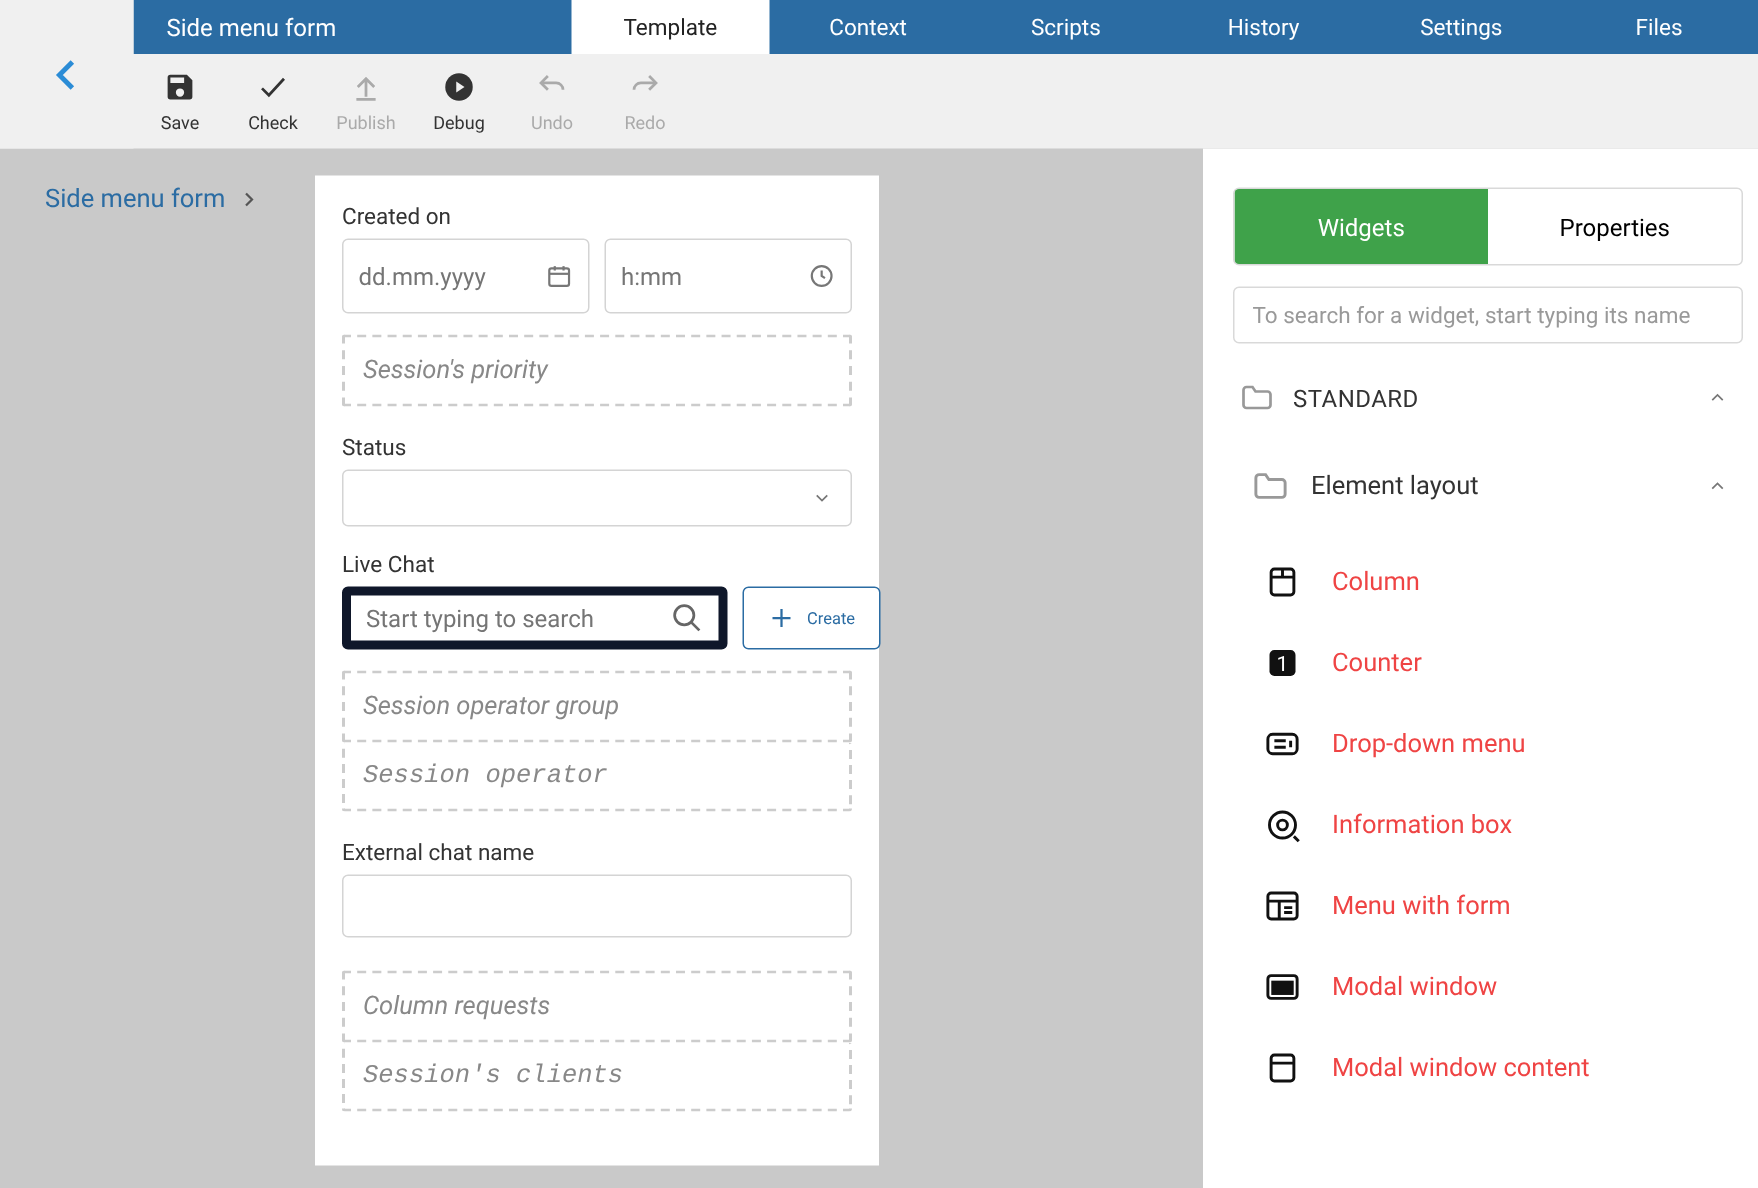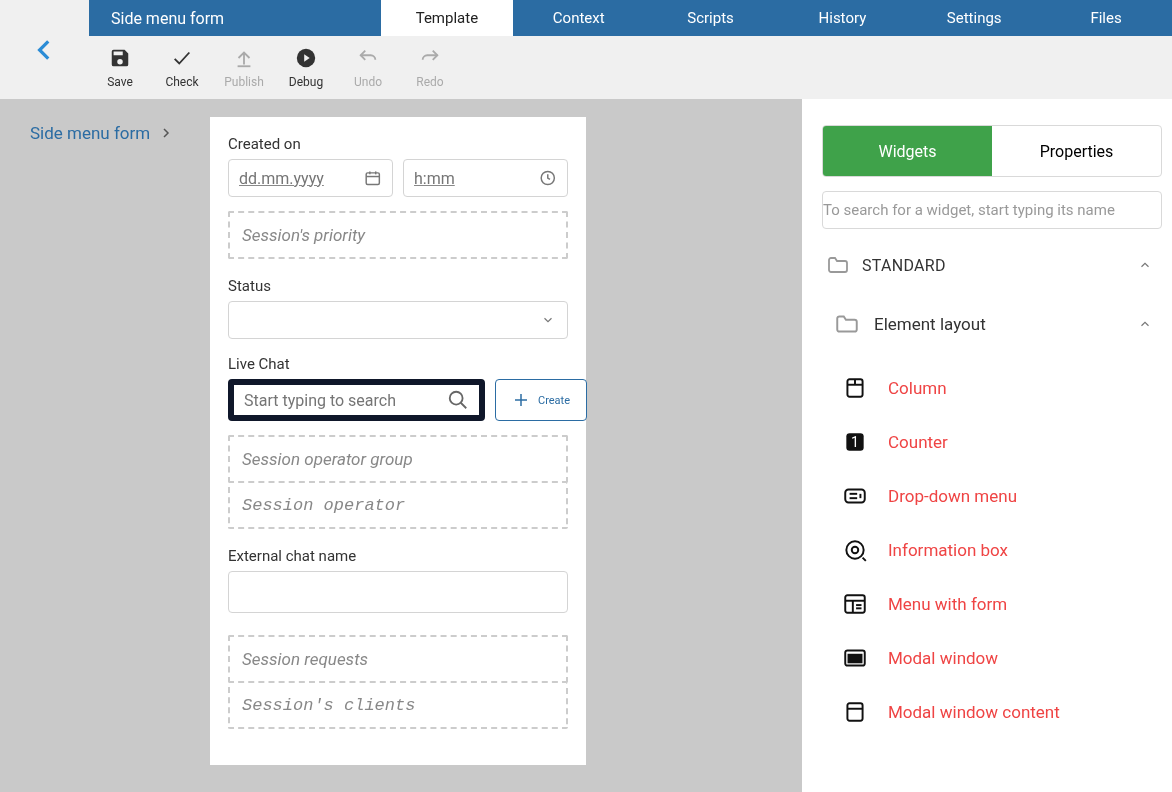--- a/index.html
+++ b/index.html
@@ -13,35 +13,35 @@
 .tool.disabled { color:#aaa; }
 .tool svg { width:22px; height:22px; }
 .top-container { position:relative; }
 .back-btn { position:absolute; left:0; top:0; width:89px; height:99px; background:#f0f0f0; display:flex; align-items:center; justify-content:center; cursor:pointer; }
 .main { display:flex; height:693px; }
 .canvas-area { flex:1; position:relative; padding:24px 0 0 30px; }
 .breadcrumb { display:flex; align-items:center; gap:10px; font-size:17px; color:#2b6ca3; margin-bottom:14px; }
 .form-card { width:376px; background:#fff; padding:18px 18px 30px 18px; position:absolute; left:210px; top:18px; }
 .field-label { font-size:15px; color:#333; margin-bottom:6px; }
 .row { display:flex; gap:10px; margin-bottom:14px; }
-.input-box { flex:1; height:38px; border:1px solid #d4d4d4; border-radius:4px; display:flex; align-items:center; padding:0 10px; justify-content:space-between; color:#888; font-size:16px; background:#fff;text-decoration:underline; }
+.input-box { flex:1; height:50px; border:1px solid #d4d4d4; border-radius:4px; display:flex; align-items:center; padding:0 10px; justify-content:space-between; color:#888; font-size:16px; background:#fff; }
 .input-box input { border:none; outline:none; width:100%; font-size:16px; color:#333; background:transparent; }
 .placeholder-slot { border:2px dashed #ccc; border-radius:2px; padding:12px 12px; font-size:17px; font-style:italic; color:#888; margin-bottom:6px; }
 .placeholder-slot + .placeholder-slot { border-top:none; margin-top:-6px; padding-top:13px;font-family:Liberation Mono, monospace; }
 .status-select { height:38px; border:1px solid #d4d4d4; border-radius:4px; display:flex; align-items:center; justify-content:flex-end; padding:0 12px; margin-bottom:16px; }
 .livechat-row { display:flex; gap:10px; margin-bottom:14px; }
 .search-box { flex:1; height:42px; border:6px solid #0f172a; border-radius:4px; display:flex; align-items:center; padding:0 10px; }
 .search-box input { border:none; outline:none; flex:1; font-size:16px; color:#333; }
 .create-btn { height:42px; border:1.5px solid #2b6ca3; border-radius:4px; background:#fff; color:#2b6ca3; font-size:11px; display:flex; align-items:center; gap:8px; padding:0 16px; cursor:pointer; }
 .ext-input { height:42px; border:1px solid #d4d4d4; border-radius:4px; margin-bottom:22px; }
 .right-panel { width:370px; background:#fff; padding:26px 10px 0 20px; overflow:hidden; }
 .panel-tabs { display:flex; border:1px solid #d9d9d9; border-radius:4px; overflow:hidden; margin-bottom:14px; }
 .ptab { flex:1; height:50px; display:flex; align-items:center; justify-content:center; font-size:16px; cursor:pointer; }
 .ptab.active { background:#3fa24a; color:#fff; }
-.search-widget { height:38px; border:1px solid #d9d9d9; border-radius:4px; display:flex; align-items:center; padding:0 0; color:#999; font-size:15px; margin-bottom:18px; }
+.search-widget { height:38px; border:1px solid #d9d9d9; border-radius:4px; display:flex; align-items:center; padding:0 12px; color:#999; font-size:15px; margin-bottom:18px; }
 .section-head { display:flex; align-items:center; gap:12px; font-size:16px; color:#333; padding:6px 0 6px 4px; cursor:pointer; letter-spacing:0.3px; }
 .section-head .chev { margin-left:auto; margin-right:10px; }
 .subsection { margin-top:24px; }
 .sub-head { display:flex; align-items:center; gap:14px; font-size:17px; color:#333; padding:4px 0 4px 12px; cursor:pointer; margin-bottom:20px; }
 .widget-item { display:flex; align-items:center; gap:20px; font-size:17px; color:#ef4444; padding:14px 0 14px 20px; cursor:pointer; }
 .widget-item svg { width:26px; height:26px; }
 .spacer { height:12px; }
 </style>
 </head>
 <body>
@@ -165,21 +165,21 @@
         </div>
       </div>
 
       <div class="placeholder-slot">Session operator group</div>
       <div class="placeholder-slot">Session operator</div>
 
       <div class="spacer"></div>
       <div class="field-label">External chat name</div>
       <div class="ext-input"></div>
 
-      <div class="placeholder-slot">Session requests</div>
+      <div class="placeholder-slot">Column requests</div>
       <div class="placeholder-slot">Session's clients</div>
     </div>
   </div>
 
   <div class="right-panel">
     <div class="panel-tabs">
       <div class="ptab active">Widgets</div>
       <div class="ptab">Properties</div>
     </div>
     <div class="search-widget">To search for a widget, start typing its name</div>

